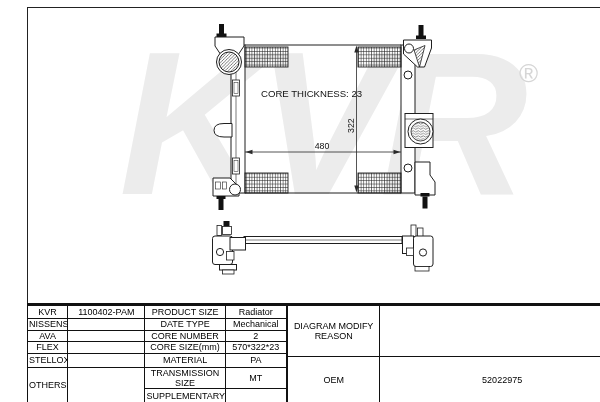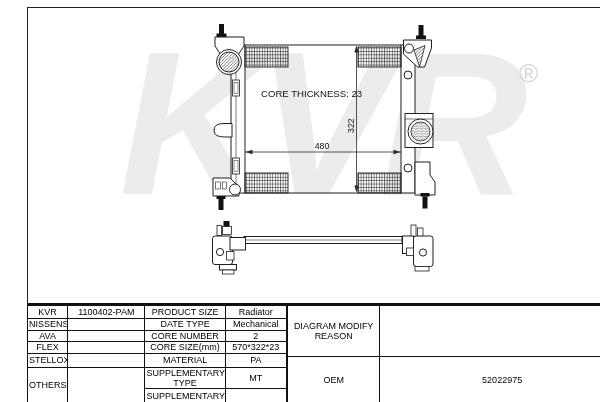--- a/index.html
+++ b/index.html
@@ -228,21 +228,21 @@
       </tr>
       <tr style="height:14px">
         <td>STELLOX</td>
         <td></td>
         <td>MATERIAL</td>
         <td>PA</td>
       </tr>
       <tr style="height:21px">
         <td rowspan="2">OTHERS</td>
         <td rowspan="2"></td>
-        <td>SUPPLEMENTARY TYPE</td>
+        <td>TRANSMISSION SIZE</td>
         <td>MT</td>
       </tr>
       <tr style="height:15px">
         <td>SUPPLEMENTARY</td>
         <td></td>
       </tr>
     </tbody>
       </table>
 
     <table class="t-right">

